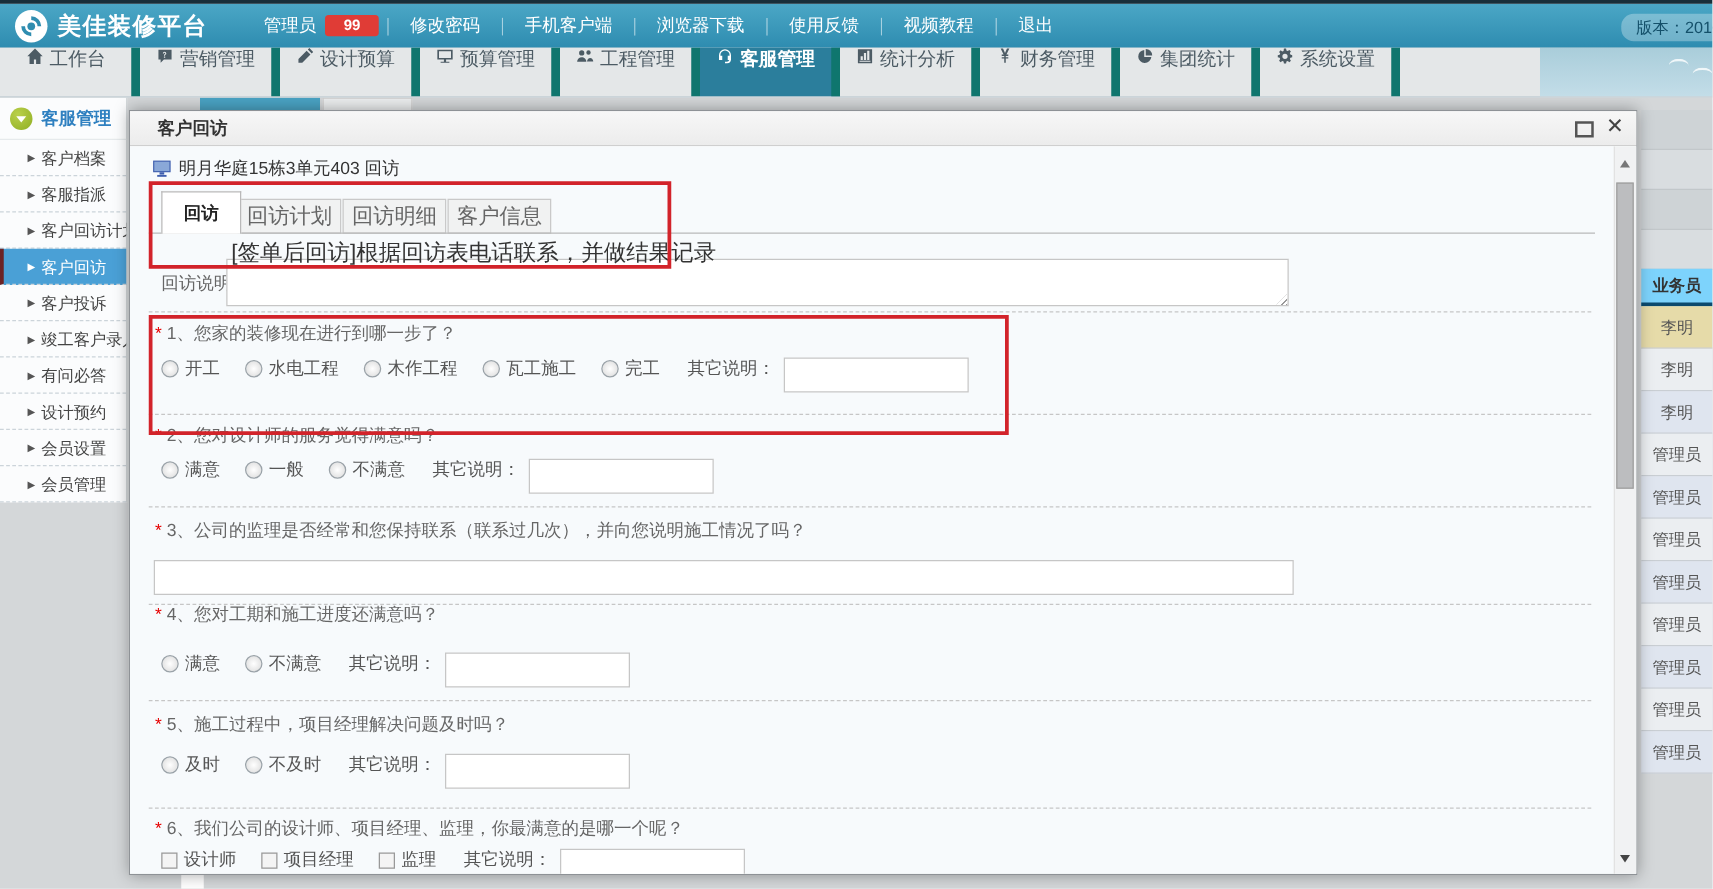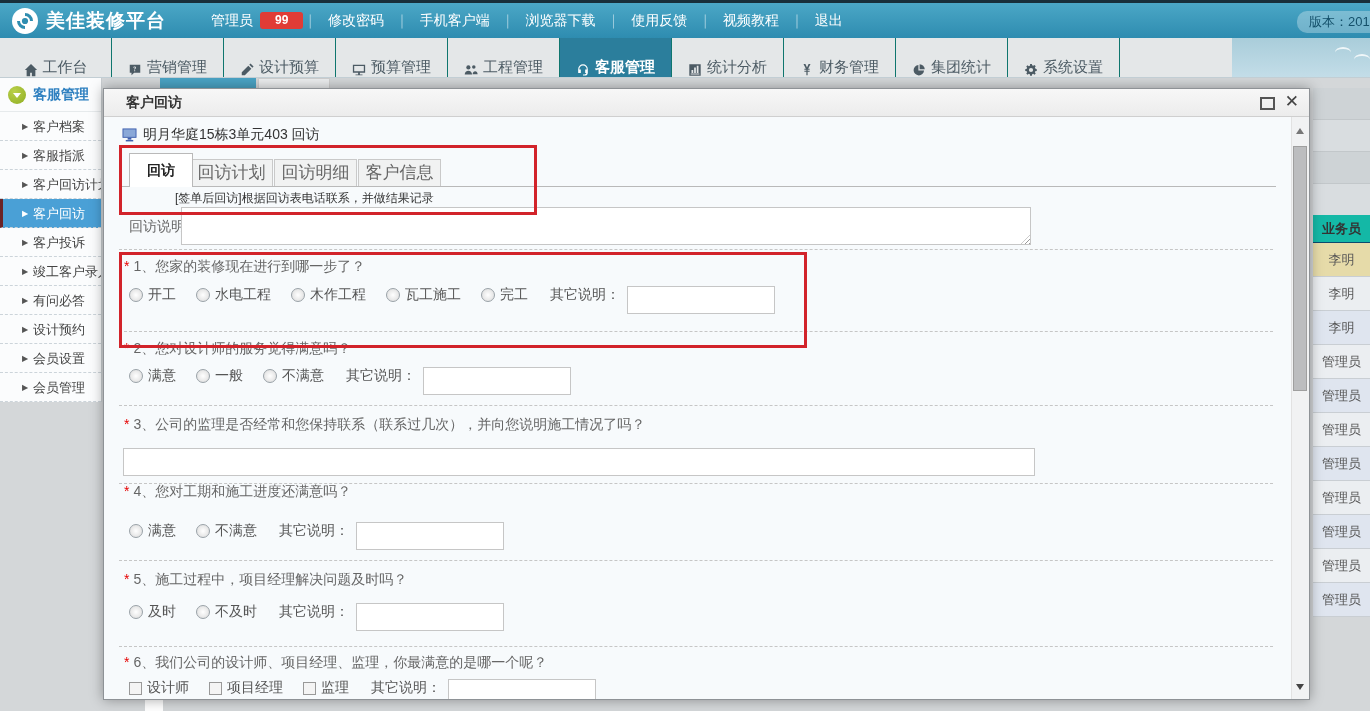--- a/index.html
+++ b/index.html
@@ -18,22 +18,22 @@
   .tmsep{color:rgba(255,255,255,.55)}
   .user{display:flex;align-items:center;white-space:nowrap}
   .badge{background:#e03c36;border-radius:3px;padding:0 15px;font-size:12px;font-weight:bold;
          height:17px;line-height:17px;margin-left:7px}
   .version{position:absolute;left:1297px;top:8px;background:rgba(255,255,255,.30);border-radius:10px;
            padding:2px 12px;font-size:13px;color:#14506a;white-space:nowrap}
   
   .navbar{position:absolute;left:0;top:38px;width:100%;height:40px;background:#e4e7e8;
           border-bottom:1px solid #c2ced4;box-sizing:border-box;z-index:19}
   .navtabs{display:flex;height:39px}
-  .ntab{width:112px;height:100%;display:flex;align-items:flex-end;justify-content:center;font-size:15px;
-        color:#4c5b64;border-right:1px solid #0f766e;cursor:pointer;box-sizing:border-box;white-space:nowrap}
+  .ntab{width:112px;height:100%;display:flex;align-items:flex-start;justify-content:center;font-size:15px;
+        color:#4c5b64;border-right:7px solid #0f766e;cursor:pointer;box-sizing:border-box;white-space:nowrap}
   .ntab .nicon{display:flex;margin-right:5px}
   .ntab .nicon svg{width:14px;height:14px;fill:currentColor}
   .ntab.active{background:#2b7e9c;color:#fff;font-weight:bold}
   .nav-right{position:absolute;left:1232px;right:0;top:0;height:39px;
              background:linear-gradient(#a9cdda,#c3dde8)}
   .bird{position:absolute;width:16px;height:9px;border-top:2px solid rgba(255,255,255,.8);
         border-radius:50% 50% 0 0}
   
   .sidebar{position:absolute;left:0;top:78px;width:102px;height:324px;background:#fbfcfd;
            border-right:1px solid #c8cdd0;box-sizing:border-box;z-index:5}
@@ -51,41 +51,41 @@
   
   .ghost1{position:absolute;left:160px;top:78px;width:96px;height:10px;background:#4aa3c4;z-index:4}
   .ghost2{position:absolute;left:258px;top:78px;width:72px;height:10px;background:#eceeef;
           border:1px solid #cfcfcf;border-bottom:none;box-sizing:border-box;z-index:4}
   
   .right-strip{position:absolute;left:1313px;top:88px;width:57px;z-index:4}
   .rs-row{height:31px;background:#ced3d6;border-bottom:1px solid #c2c7ca}
   .rs-row:nth-child(even){background:#d9dde0}
   .sales{position:absolute;left:1313px;top:215px;width:57px;z-index:4}
   .sales-head{height:27px;line-height:27px;text-align:center;font-weight:bold;font-size:13px;color:#333;
-              background:#14b8a6;border-bottom:1px solid #0c4a6e}
+              background:#7dd3fc;border-bottom:3px solid #0c4a6e}
   .srow{height:34px;line-height:34px;text-align:center;font-size:13px;color:#555;
         border-bottom:1px solid #c9ced3;box-sizing:border-box;cursor:pointer}
   
   .modal{position:absolute;left:103px;top:88px;width:1207px;height:612px;background:#fff;
          border:1px solid #8e9296;box-shadow:0 0 12px rgba(0,0,0,.35);box-sizing:border-box;z-index:10}
   .m-title{height:28px;background:linear-gradient(#f7f7f7,#ececec);border-bottom:1px solid #cfcfcf;
            display:flex;align-items:center;padding-left:22px;font-size:14px;font-weight:bold;color:#333;
            position:relative;box-sizing:border-box}
   .m-max{position:absolute;right:34px;top:8px;width:11px;height:9px;border:2px solid #555;cursor:pointer}
   .m-close{position:absolute;right:10px;top:2px;font-size:17px;color:#444;font-weight:bold;cursor:pointer}
   .m-body{position:absolute;left:0;top:28px;right:0;bottom:0;background:#f7fafc;overflow:hidden}
   .rec{position:absolute;left:18px;top:9px;display:flex;align-items:center;font-size:14px;color:#333}
   .rec svg{margin-right:6px}
   .tabline{position:absolute;left:15px;top:69px;width:1157px;border-top:1px solid #b9b9b9;z-index:1}
   .vtab{position:absolute;box-sizing:border-box;text-align:center;cursor:pointer}
   .vtab.on{top:36px;height:34px;line-height:32px;background:#fff;border:1px solid #b9b9b9;border-bottom:none;
            font-weight:bold;font-size:14px;color:#222;z-index:2}
   .vtab.off{top:42px;height:28px;line-height:26px;background:#f1f2f2;border:1px solid #c9c9c9;
             font-size:17px;color:#666}
-  .hint{position:absolute;left:71px;top:73px;font-size:12px;color:#333;z-index:3;white-space:nowrap}
+  .hint{position:absolute;left:81px;top:73px;font-size:18px;color:#333;z-index:3;white-space:nowrap}
   .note-lb{position:absolute;left:25px;top:101px;font-size:14px;color:#666}
   .note-ta{position:absolute;left:77px;top:90px;width:850px;height:38px;border:1px solid #c6c6c6;
            background:#fff;resize:none;box-sizing:border-box;font-family:inherit}
   .ta-rz{position:absolute;left:917px;top:118px;width:9px;height:9px;
          background:repeating-linear-gradient(-45deg,#999,#999 1px,transparent 1px,transparent 3px);
          clip-path:polygon(100% 0,100% 100%,0 100%)}
   .dsep{position:absolute;left:15px;width:1154px;border-top:1px dashed #c6c6c6}
   .q-title{position:absolute;left:20px;font-size:14px;color:#666;white-space:nowrap}
   .star{color:#e60000;margin-right:4px}
   .q-opts{position:absolute;left:25px;height:30px;display:flex;align-items:flex-start;font-size:14px;color:#555;white-space:nowrap}

